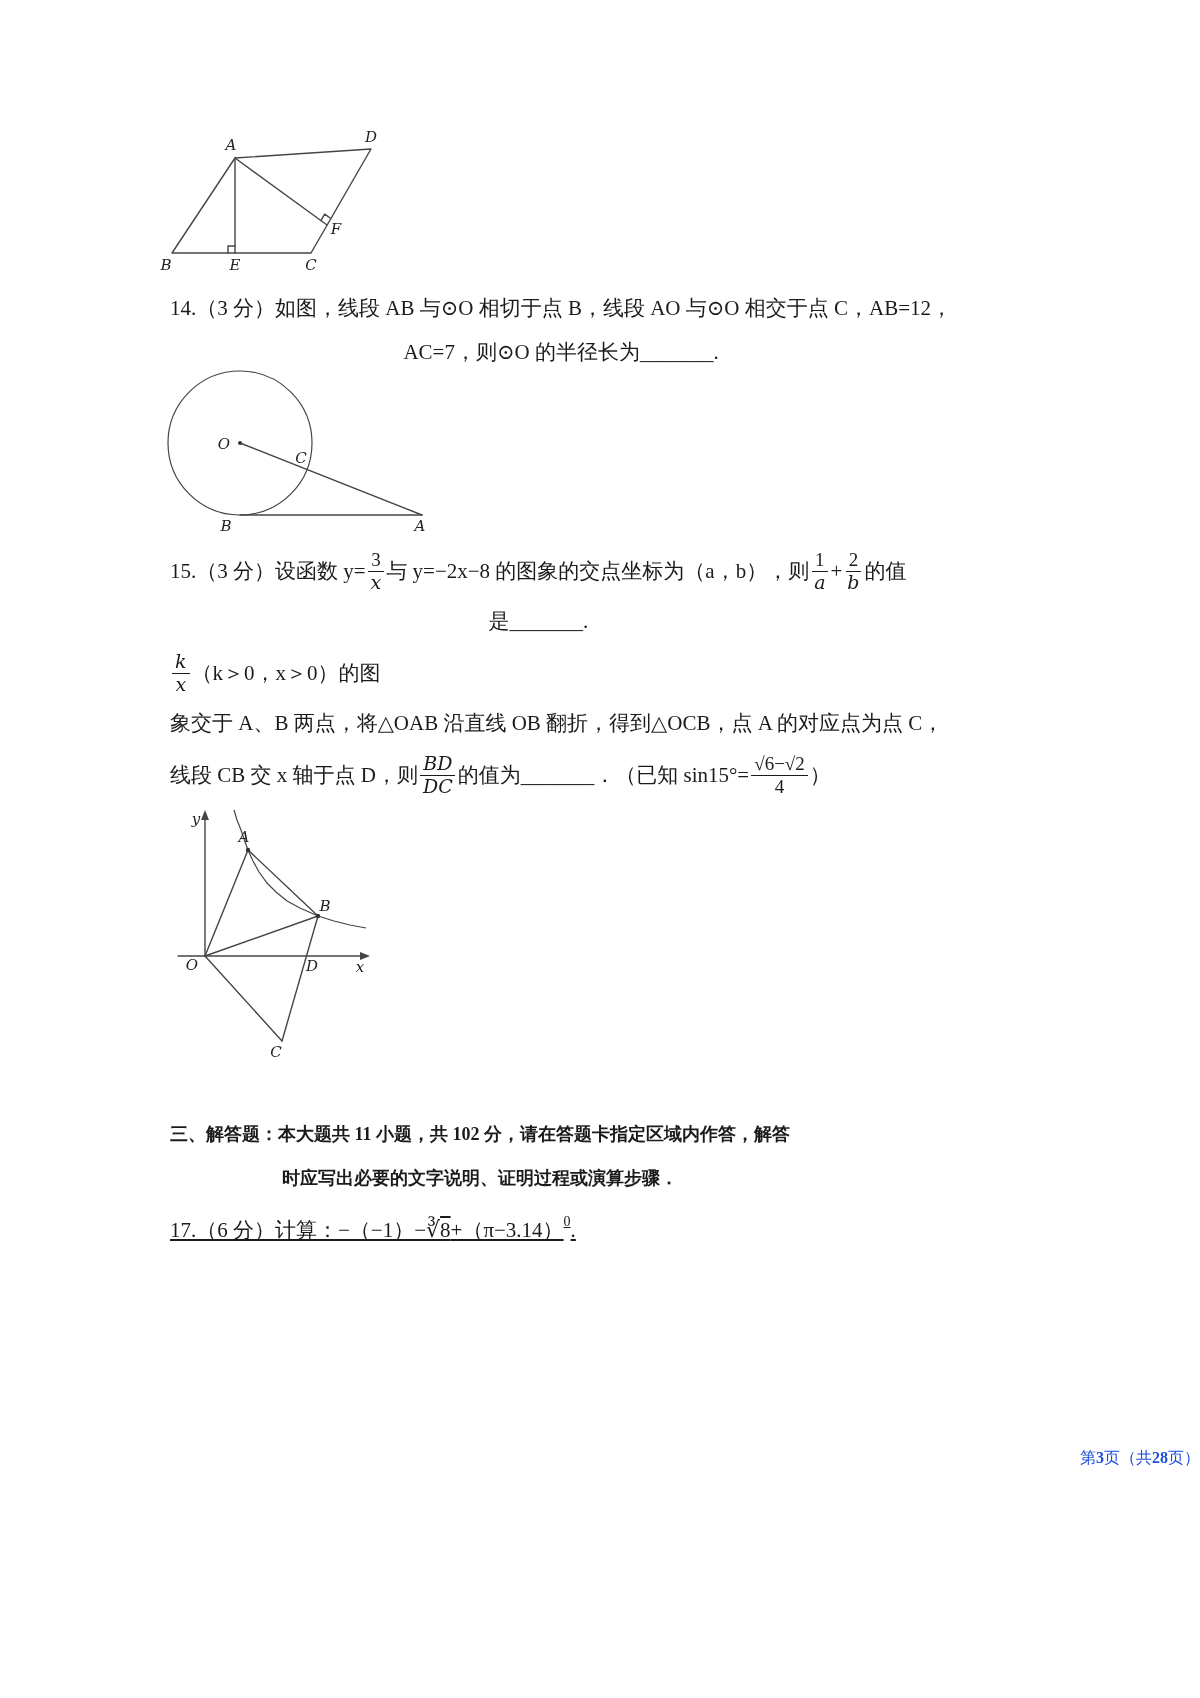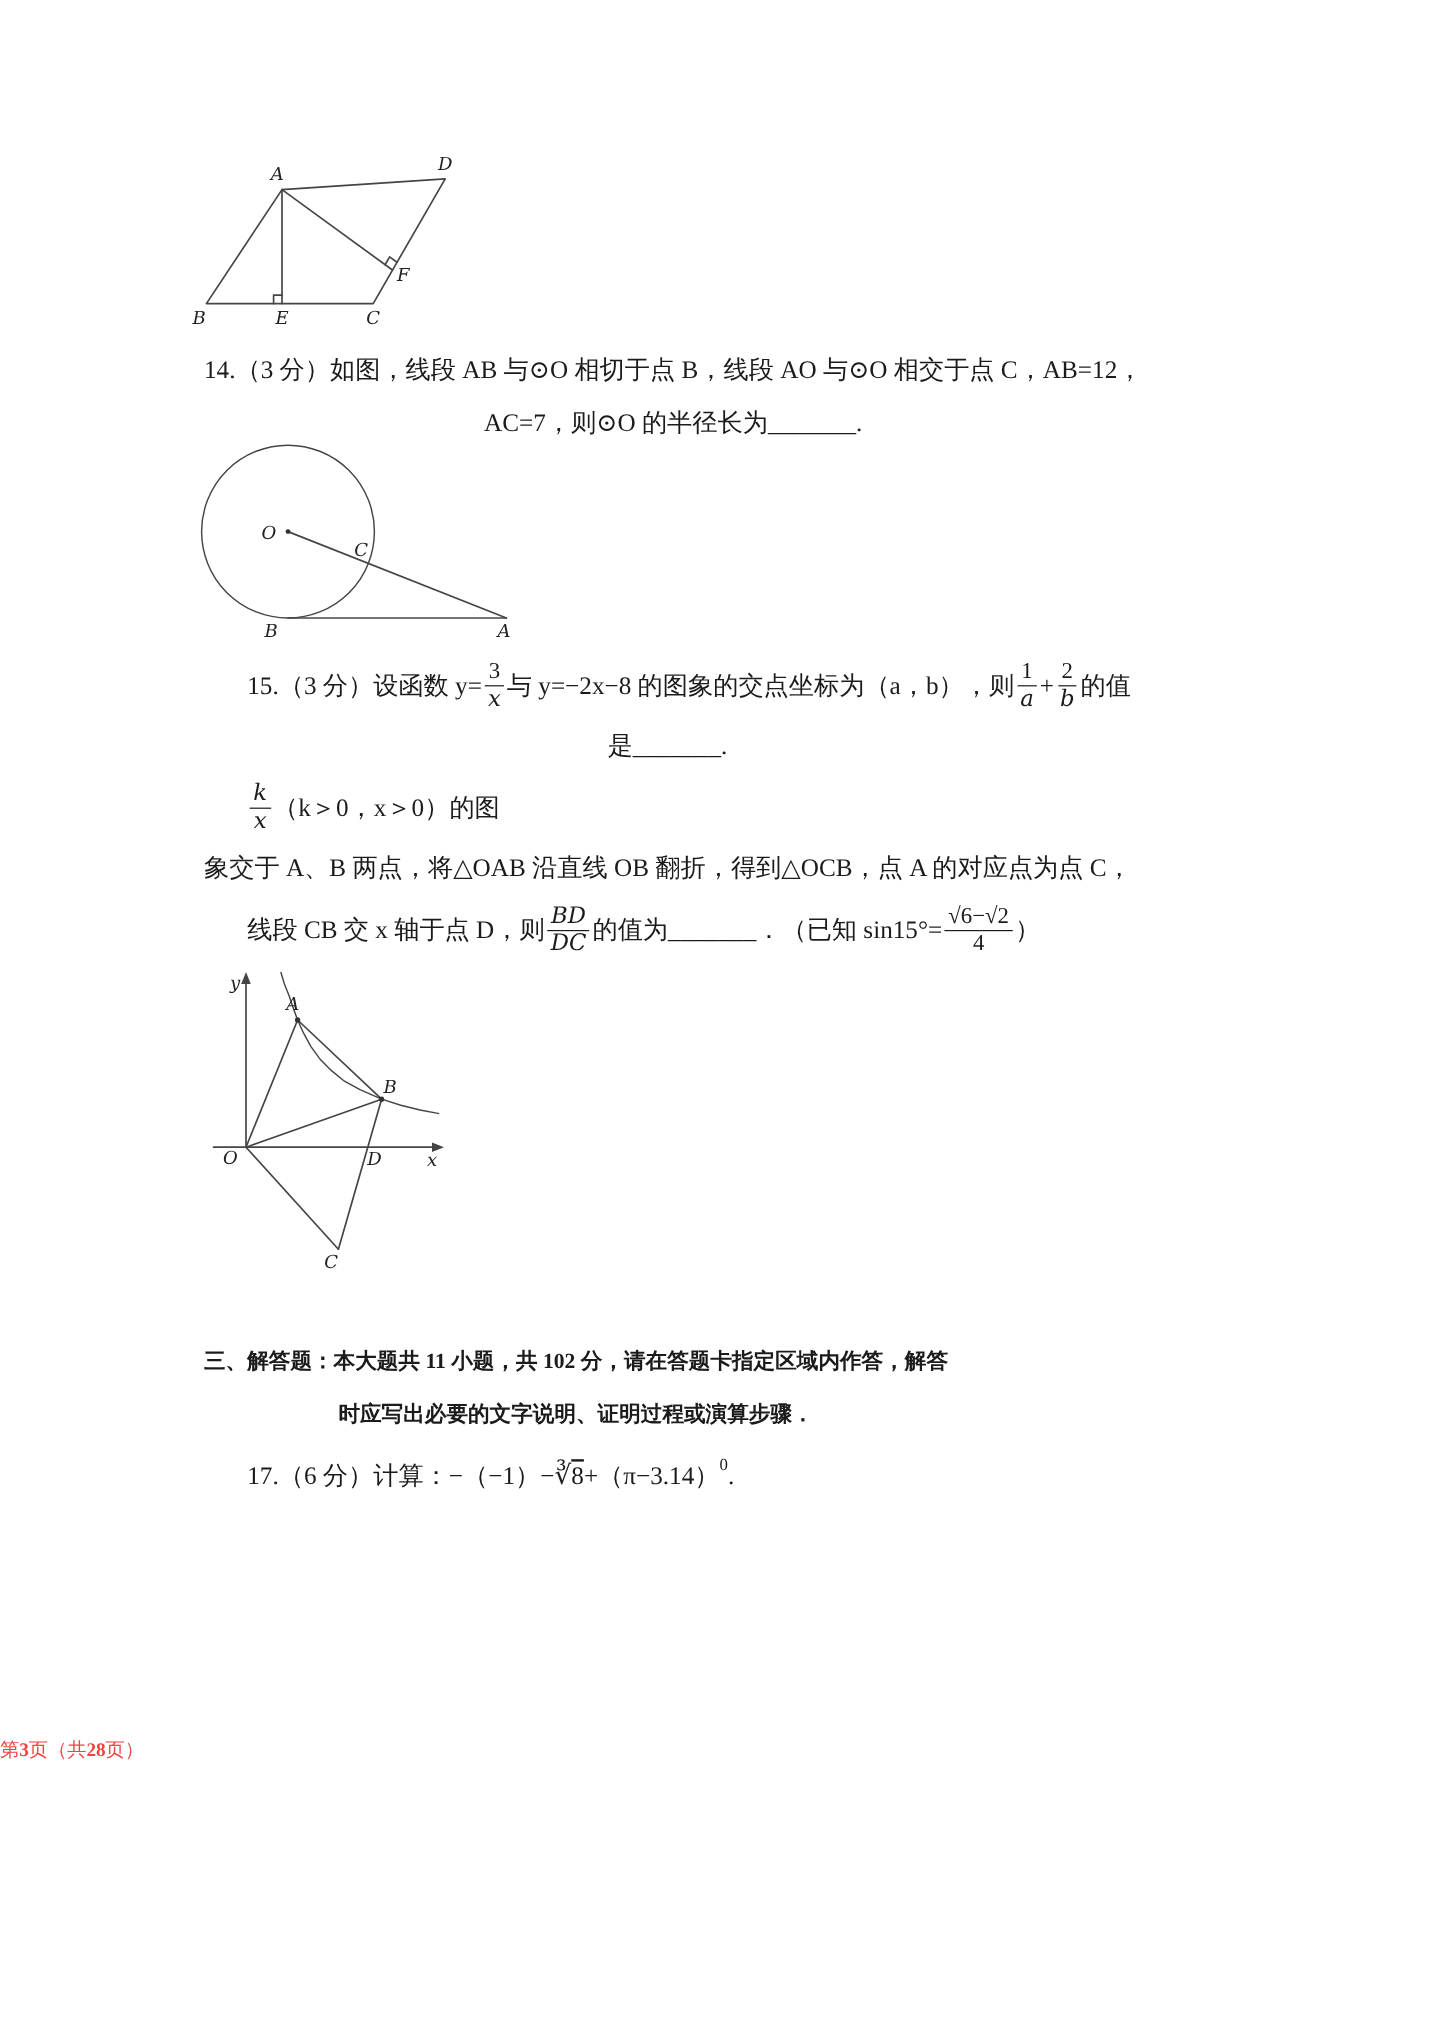--- a/index.html
+++ b/index.html
@@ -13,38 +13,38 @@
   .fig .thin   { stroke:#454545; stroke-width:1.2; fill:none; }
   .fig text {
     font-family:"DejaVu Serif","Liberation Serif",serif;
     font-style:italic; font-size:15px; fill:#222; stroke:none;
   }
   .fig .dot { fill:#333; stroke:none; }
   .fig .arrow { fill:#454545; stroke:none; }
 
   .tblock { position:absolute; font-size:21px; }
   .tline  { height:44px; line-height:44px; white-space:pre;text-align:center; }
-  .fline  { display:flex; align-items:center; height:56px; white-space:pre;margin-left:36px; }
+  .fline  { display:flex; align-items:center; height:56px; white-space:pre; }
   .fline > span { white-space:pre; }
 
   .frac { display:inline-flex; flex-direction:column; align-items:center;
           line-height:1.12; font-size:19px; margin:0 2px; }
   .frac .num { border-bottom:1.4px solid #1b1b1b; padding:0 3px; text-align:center; }
   .frac .den { padding:0 3px; text-align:center; }
   .it { font-style:italic; font-family:"DejaVu Serif",serif; }
 
   .radical  { font-size:22px; }
   .radicand { text-decoration:overline; }
   .sup0 { font-size:14px; position:relative; top:-8px; }
 
   .sec { font-weight:bold; font-size:18px; }
   .sec .tline { height:44px; line-height:44px; }
 
-  .footer { position:absolute; left:0; right:0; top:1448px; text-align:left;
-            font-size:16px; color:#ef4444; }
+  .footer { position:absolute; left:0; right:0; top:1448px; text-align:right;
+            font-size:16px; color:#1d4ed8; }
   .footer b { font-weight:bold; }
 </style>
 </head>
 <body>
 
 <div class="page">
 
   <svg class="fig" style="left:150px; top:120px;" width="280" height="155" viewBox="0 0 280 155">
     <g class="stroke">
       <polyline points="22,133 85,38 221,29 161,133 22,133"></polyline>
@@ -149,21 +149,21 @@
     <text x="155" y="103" text-anchor="middle">B</text>
     <text x="142" y="163" text-anchor="middle">D</text>
     <text x="106" y="249" text-anchor="middle">C</text>
   </svg>
 
   <div class="tblock sec" style="left:170px; top:1112px;">
     <div class="tline">三、解答题：本大题共 11 小题，共 102 分，请在答题卡指定区域内作答，解答</div>
     <div class="tline">时应写出必要的文字说明、证明过程或演算步骤．</div>
   </div>
 
-  <div class="tblock" style="left:170px; top:1206px;">
+  <div class="tblock" style="left:170px; top:1206px;text-decoration:underline;">
     <div class="fline" style="height:48px;">
       <span>17.（6 分）计算：−（−1）−</span>
       <span class="radical">∛</span>
       <span class="radicand">8</span>
       <span>+（π−3.14）</span>
       <span class="sup0">0</span>
       <span>.</span>
     </div>
   </div>
 

